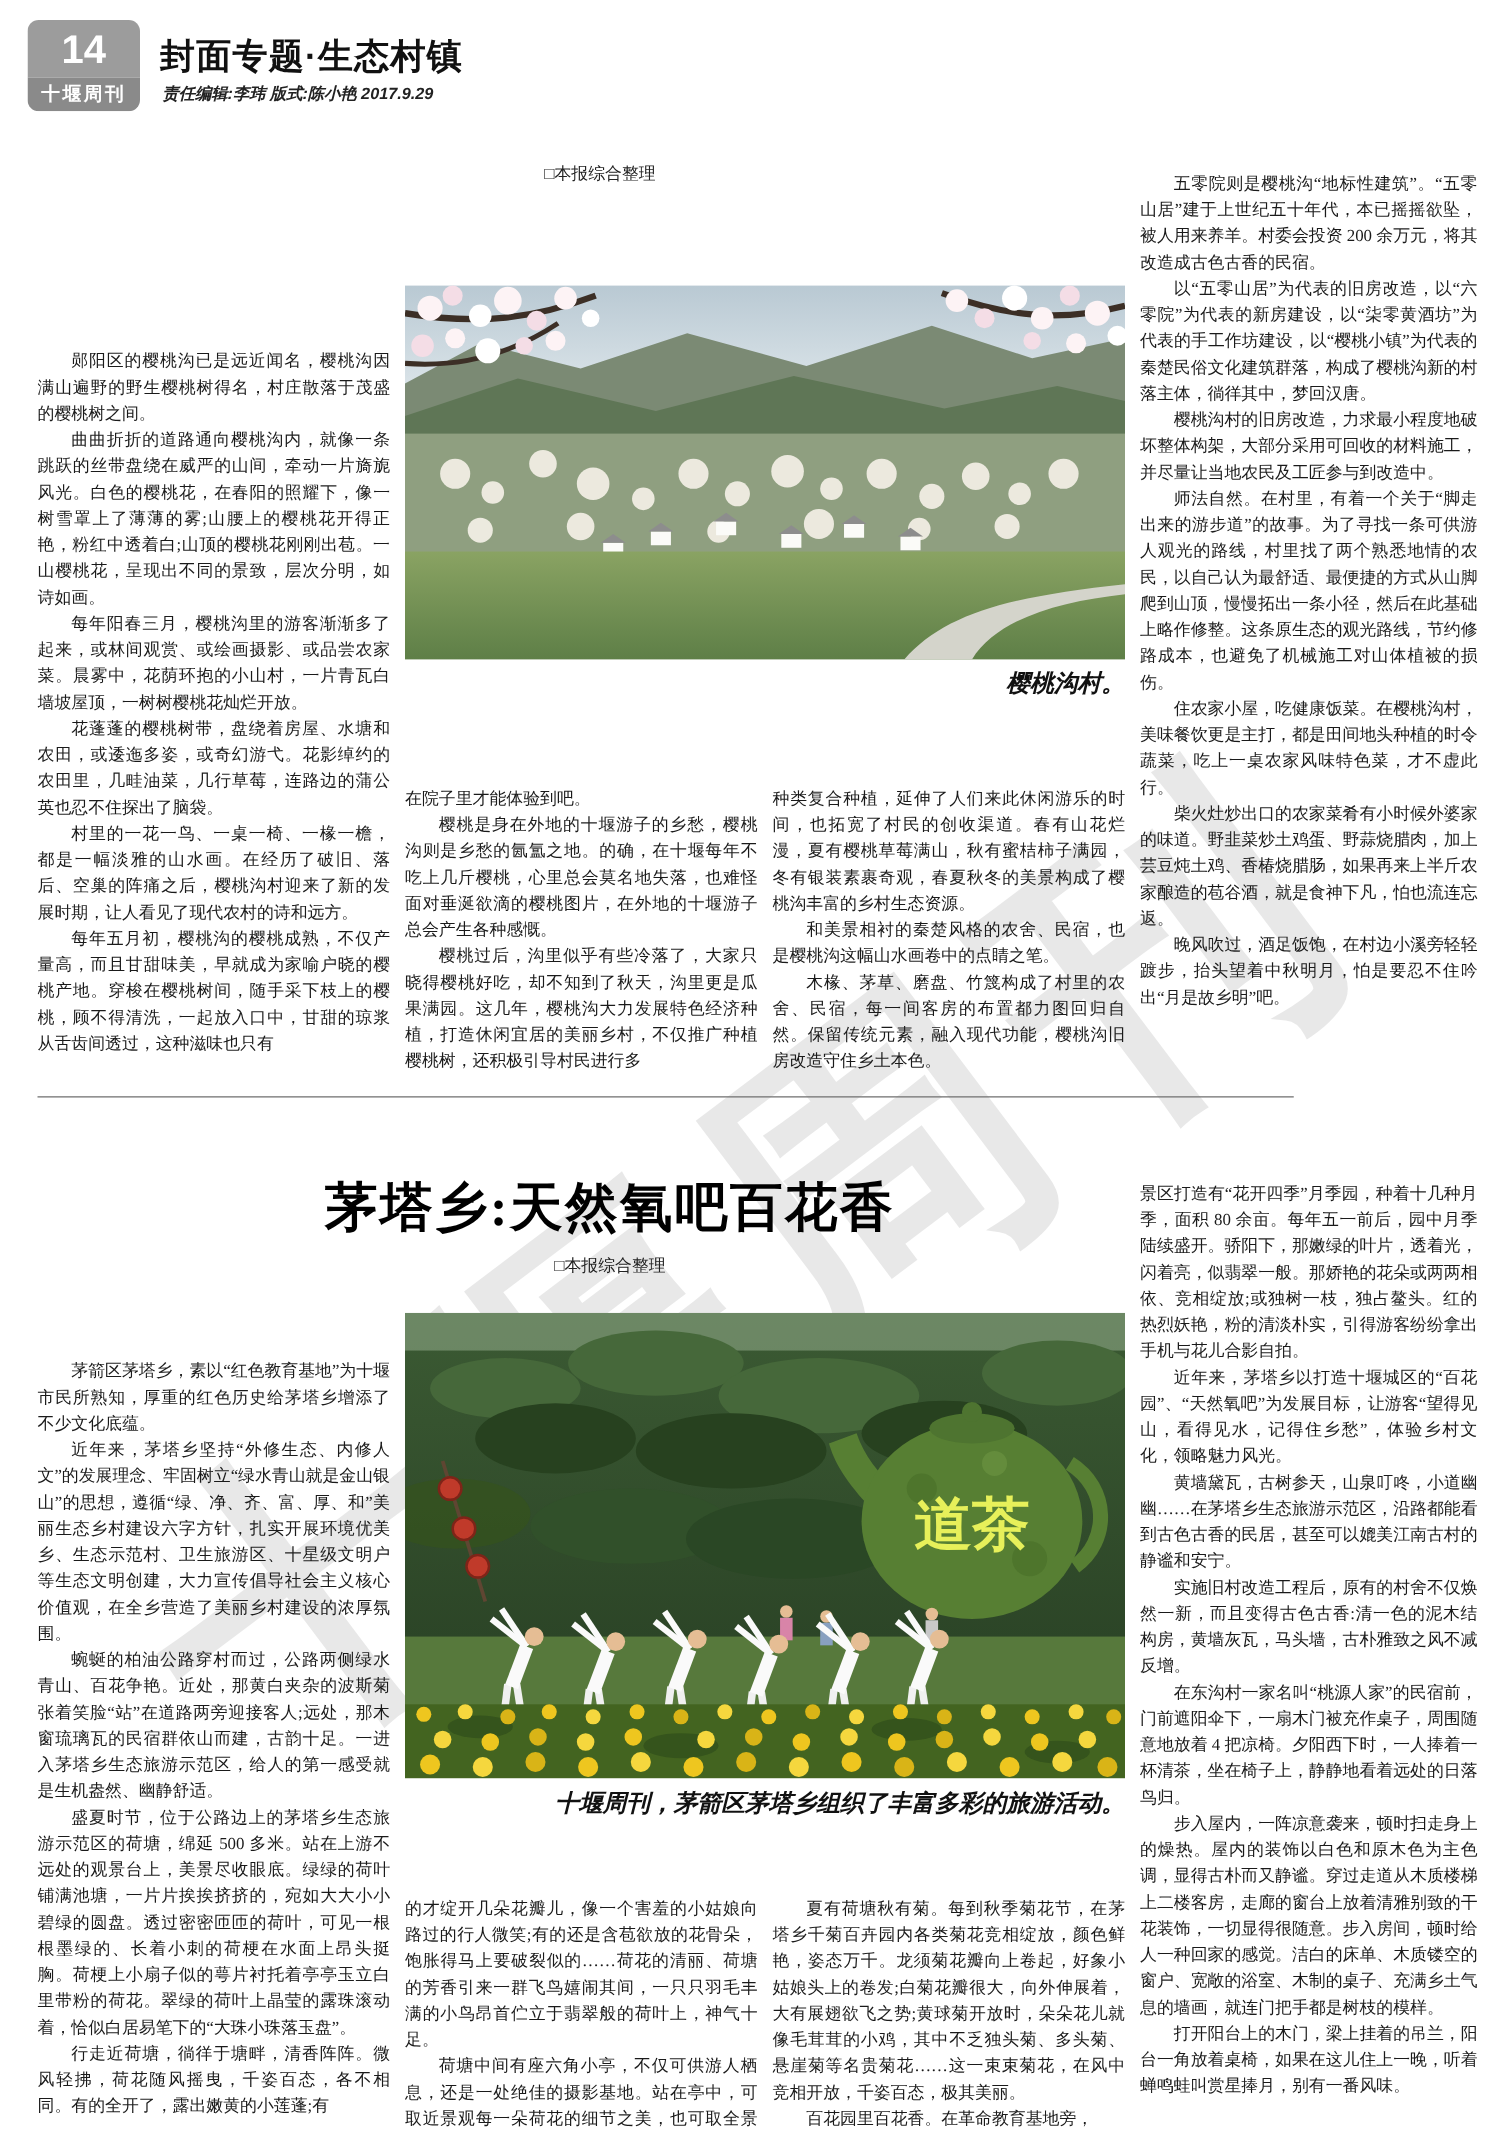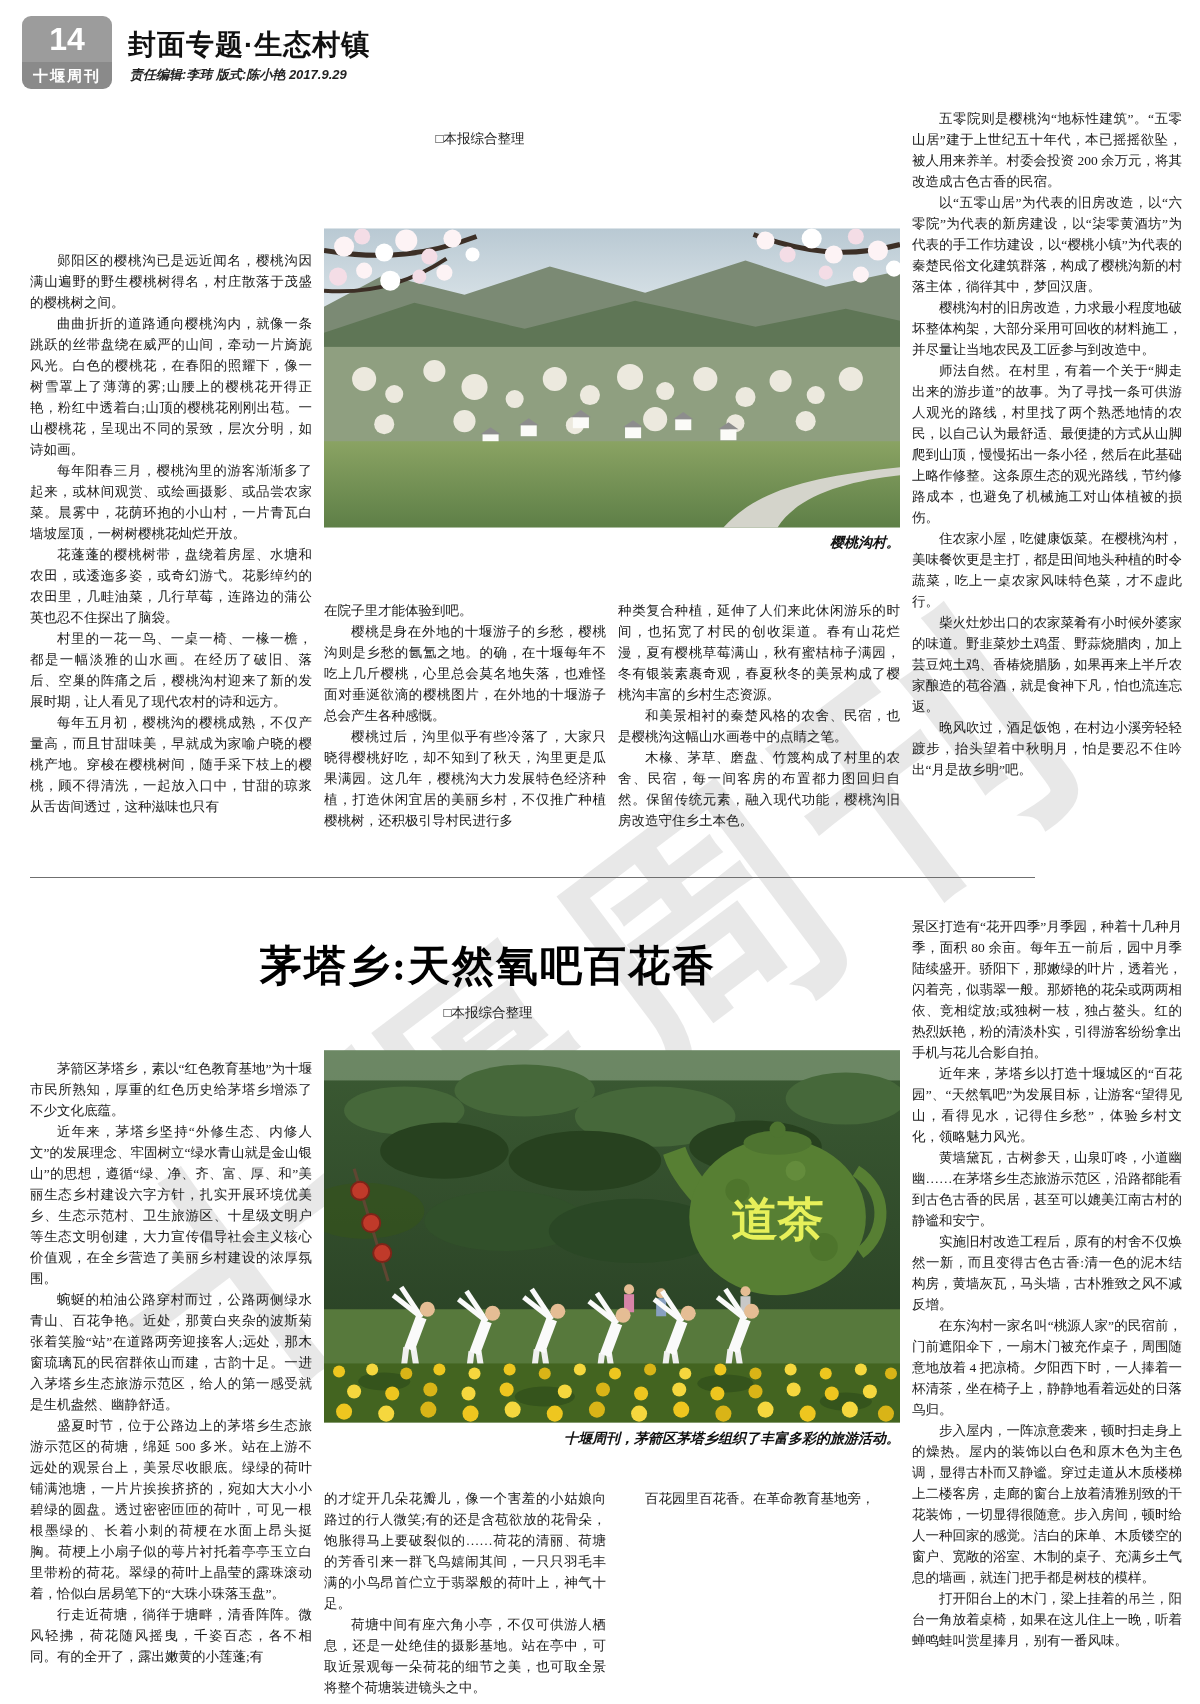--- a/index.html
+++ b/index.html
@@ -32,27 +32,27 @@
                transform:rotate(-37deg); transform-origin:center;
                pointer-events:none; z-index:1;
                font-family:"Liberation Sans",sans-serif; }
   
   .art-head { position:absolute; text-align:center; z-index:3; }
   .art-title { font-size:42px; font-weight:bold; letter-spacing:2px; color:#000; }
   .art-byline { margin-top:10px; font-size:13.5px; color:#222;
                 font-family:"Liberation Sans","DejaVu Sans",sans-serif; }
   
   .col { position:absolute; overflow:hidden; z-index:3;
-         font-size:13.5px; line-height:21px; text-align:justify; }
+         font-size:13.5px; line-height:21px; text-align:justify;margin-top:28px; }
   .col p { margin:0; text-indent:2em; }
   .col.cont p:first-child { text-indent:0; }
   
   .figure { position:absolute; z-index:2; line-height:0; }
   .figcaption { position:absolute; z-index:3; text-align:right;
-                font-size:14px; font-weight:bold; font-style:italic;
+                font-size:19px; font-weight:bold; font-style:italic;
                 color:#111; font-family:"Liberation Sans","DejaVu Sans",sans-serif; }
   .divider { position:absolute; border-top:1px solid #6f6f6f; z-index:3; }
 </style>
 </head>
 <body>
 
 <div class="page">
 
   <div class="watermark">十堰周刊</div>
 
@@ -353,20 +353,21 @@
       </g>
     </svg>
   </div>
   <div class="figcaption" style="left:324px; top:1430px; width:576px;">十堰周刊，茅箭区茅塔乡组织了丰富多彩的旅游活动。</div>
 
   <div class="col cont" style="left:324px; top:1488px; width:282px; height:212px;">
       <p>的才绽开几朵花瓣儿，像一个害羞的小姑娘向路过的行人微笑;有的还是含苞欲放的花骨朵，饱胀得马上要破裂似的……荷花的清丽、荷塘的芳香引来一群飞鸟嬉闹其间，一只只羽毛丰满的小鸟昂首伫立于翡翠般的荷叶上，神气十足。</p>
       <p>荷塘中间有座六角小亭，不仅可供游人栖息，还是一处绝佳的摄影基地。站在亭中，可取近景观每一朵荷花的细节之美，也可取全景将整个荷塘装进镜头之中。</p>
     </div>
   <div class="col" style="left:618px; top:1488px; width:282px; height:212px;">
+      <p>夏有荷塘秋有菊。每到秋季菊花节，在茅塔乡千菊百卉园内各类菊花竞相绽放，颜色鲜艳，姿态万千。龙须菊花瓣向上卷起，好象小姑娘头上的卷发;白菊花瓣很大，向外伸展着，大有展翅欲飞之势;黄球菊开放时，朵朵花儿就像毛茸茸的小鸡，其中不乏独头菊、多头菊、悬崖菊等名贵菊花……这一束束菊花，在风中竞相开放，千姿百态，极其美丽。</p>
       <p>百花园里百花香。在革命教育基地旁，</p>
     </div>
   <div class="col cont" style="left:912px; top:916px; width:270px; height:784px;">
       <p>景区打造有“花开四季”月季园，种着十几种月季，面积 80 余亩。每年五一前后，园中月季陆续盛开。骄阳下，那嫩绿的叶片，透着光，闪着亮，似翡翠一般。那娇艳的花朵或两两相依、竞相绽放;或独树一枝，独占鳌头。红的热烈妖艳，粉的清淡朴实，引得游客纷纷拿出手机与花儿合影自拍。</p>
       <p>近年来，茅塔乡以打造十堰城区的“百花园”、“天然氧吧”为发展目标，让游客“望得见山，看得见水，记得住乡愁”，体验乡村文化，领略魅力风光。</p>
       <p>黄墙黛瓦，古树参天，山泉叮咚，小道幽幽……在茅塔乡生态旅游示范区，沿路都能看到古色古香的民居，甚至可以媲美江南古村的静谧和安宁。</p>
       <p>实施旧村改造工程后，原有的村舍不仅焕然一新，而且变得古色古香:清一色的泥木结构房，黄墙灰瓦，马头墙，古朴雅致之风不减反增。</p>
       <p>在东沟村一家名叫“桃源人家”的民宿前，门前遮阳伞下，一扇木门被充作桌子，周围随意地放着 4 把凉椅。夕阳西下时，一人捧着一杯清茶，坐在椅子上，静静地看着远处的日落鸟归。</p>
       <p>步入屋内，一阵凉意袭来，顿时扫走身上的燥热。屋内的装饰以白色和原木色为主色调，显得古朴而又静谧。穿过走道从木质楼梯上二楼客房，走廊的窗台上放着清雅别致的干花装饰，一切显得很随意。步入房间，顿时给人一种回家的感觉。洁白的床单、木质镂空的窗户、宽敞的浴室、木制的桌子、充满乡土气息的墙画，就连门把手都是树枝的模样。</p>
       <p>打开阳台上的木门，梁上挂着的吊兰，阳台一角放着桌椅，如果在这儿住上一晚，听着蝉鸣蛙叫赏星捧月，别有一番风味。</p>

